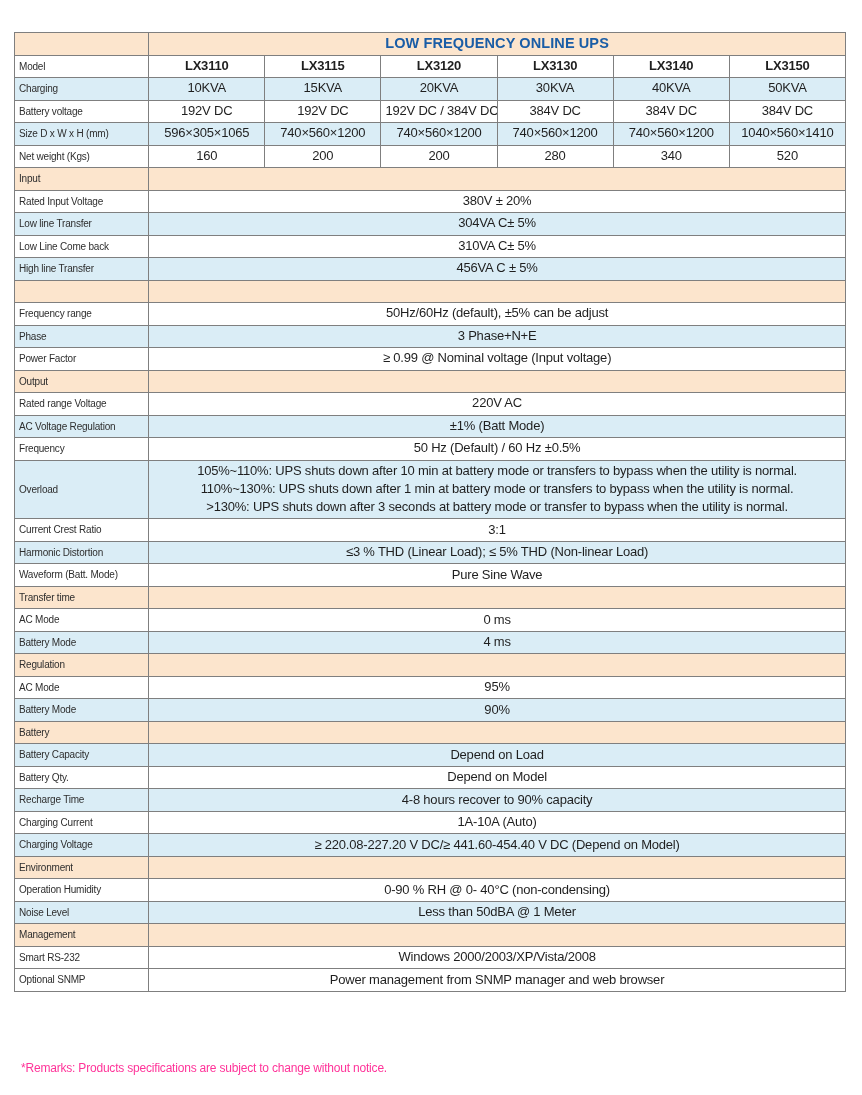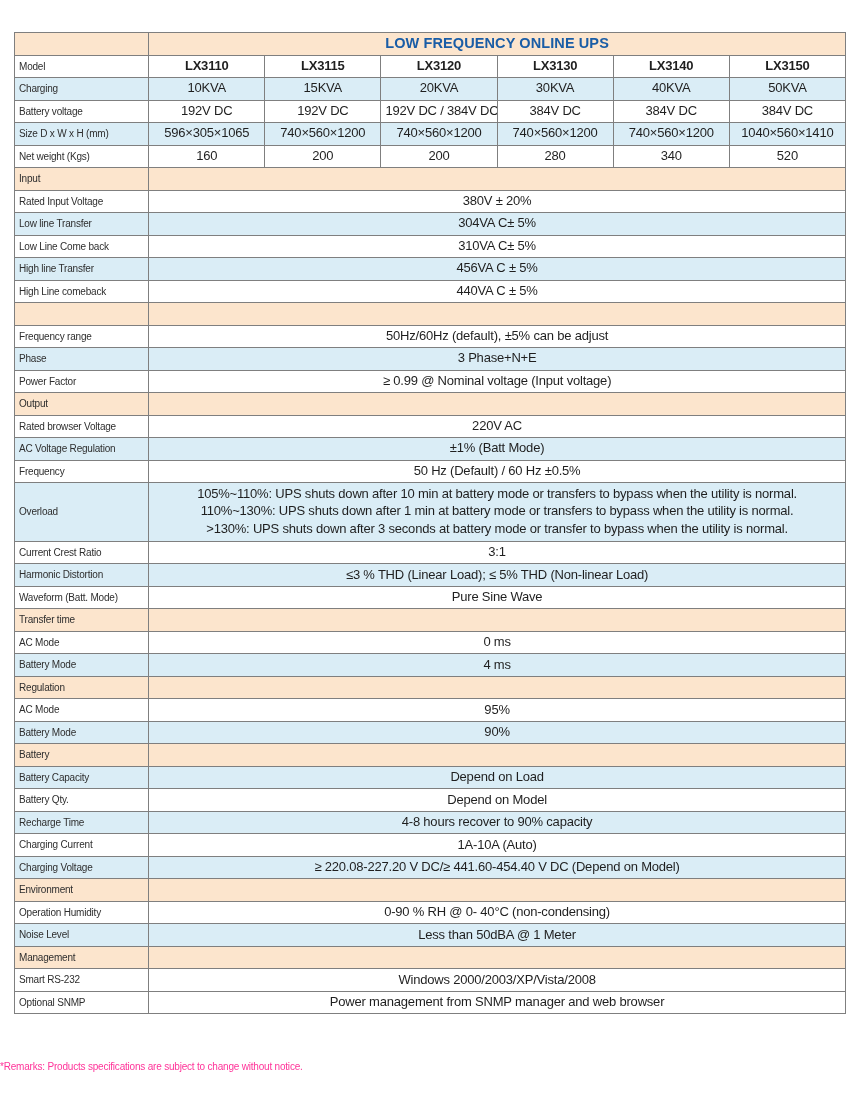--- a/index.html
+++ b/index.html
@@ -57,23 +57,23 @@
   td.title-cell {
     text-align: center;
     font-weight: bold;
     font-size: 14.5px;
     color: #1a5da6;
     letter-spacing: 0.1px;
   }
   td.bold-val { font-weight: bold; }
   .footer-note {
     position: absolute;
-    left: 0;
+    left: 21px;
     top: 1061px;
-    font-size: 10px;
+    font-size: 12px;
     color: #ff3399;
     letter-spacing: -0.2px;
   }
 </style>
 </head>
 <body>
 
 <div class="page">
   <table class="spec-table">
     <colgroup>
@@ -149,45 +149,41 @@
         </tr>
         <tr>
           <td class="label bg-white">Low Line Come back</td>
           <td colspan="6" class="value bg-white">310VA C± 5%</td>
         </tr>
         <tr>
           <td class="label bg-blue">High line Transfer</td>
           <td colspan="6" class="value bg-blue">456VA C ± 5%</td>
         </tr>
         <tr>
-          <td class="label bg-white">High Line comeback</td>
-          <td colspan="6" class="value bg-white">440VA C ± 5%</td>
-        </tr>
-        <tr>
           <td class="label bg-peach"></td>
           <td colspan="6" class="bg-peach"></td>
         </tr>
         <tr>
           <td class="label bg-white">Frequency range</td>
           <td colspan="6" class="value bg-white">50Hz/60Hz (default), ±5% can be adjust</td>
         </tr>
         <tr>
           <td class="label bg-blue">Phase</td>
           <td colspan="6" class="value bg-blue">3 Phase+N+E</td>
         </tr>
         <tr>
           <td class="label bg-white">Power Factor</td>
           <td colspan="6" class="value bg-white">≥ 0.99 @ Nominal voltage (Input voltage)</td>
         </tr>
         <tr>
           <td class="label bg-peach">Output</td>
           <td colspan="6" class="bg-peach"></td>
         </tr>
         <tr>
-          <td class="label bg-white">Rated browser Voltage</td>
+          <td class="label bg-white">Rated range Voltage</td>
           <td colspan="6" class="value bg-white">220V AC</td>
         </tr>
         <tr>
           <td class="label bg-blue">AC Voltage Regulation</td>
           <td colspan="6" class="value bg-blue">±1% (Batt Mode)</td>
         </tr>
         <tr>
           <td class="label bg-white">Frequency</td>
           <td colspan="6" class="value bg-white">50 Hz (Default) / 60 Hz ±0.5%</td>
         </tr>

